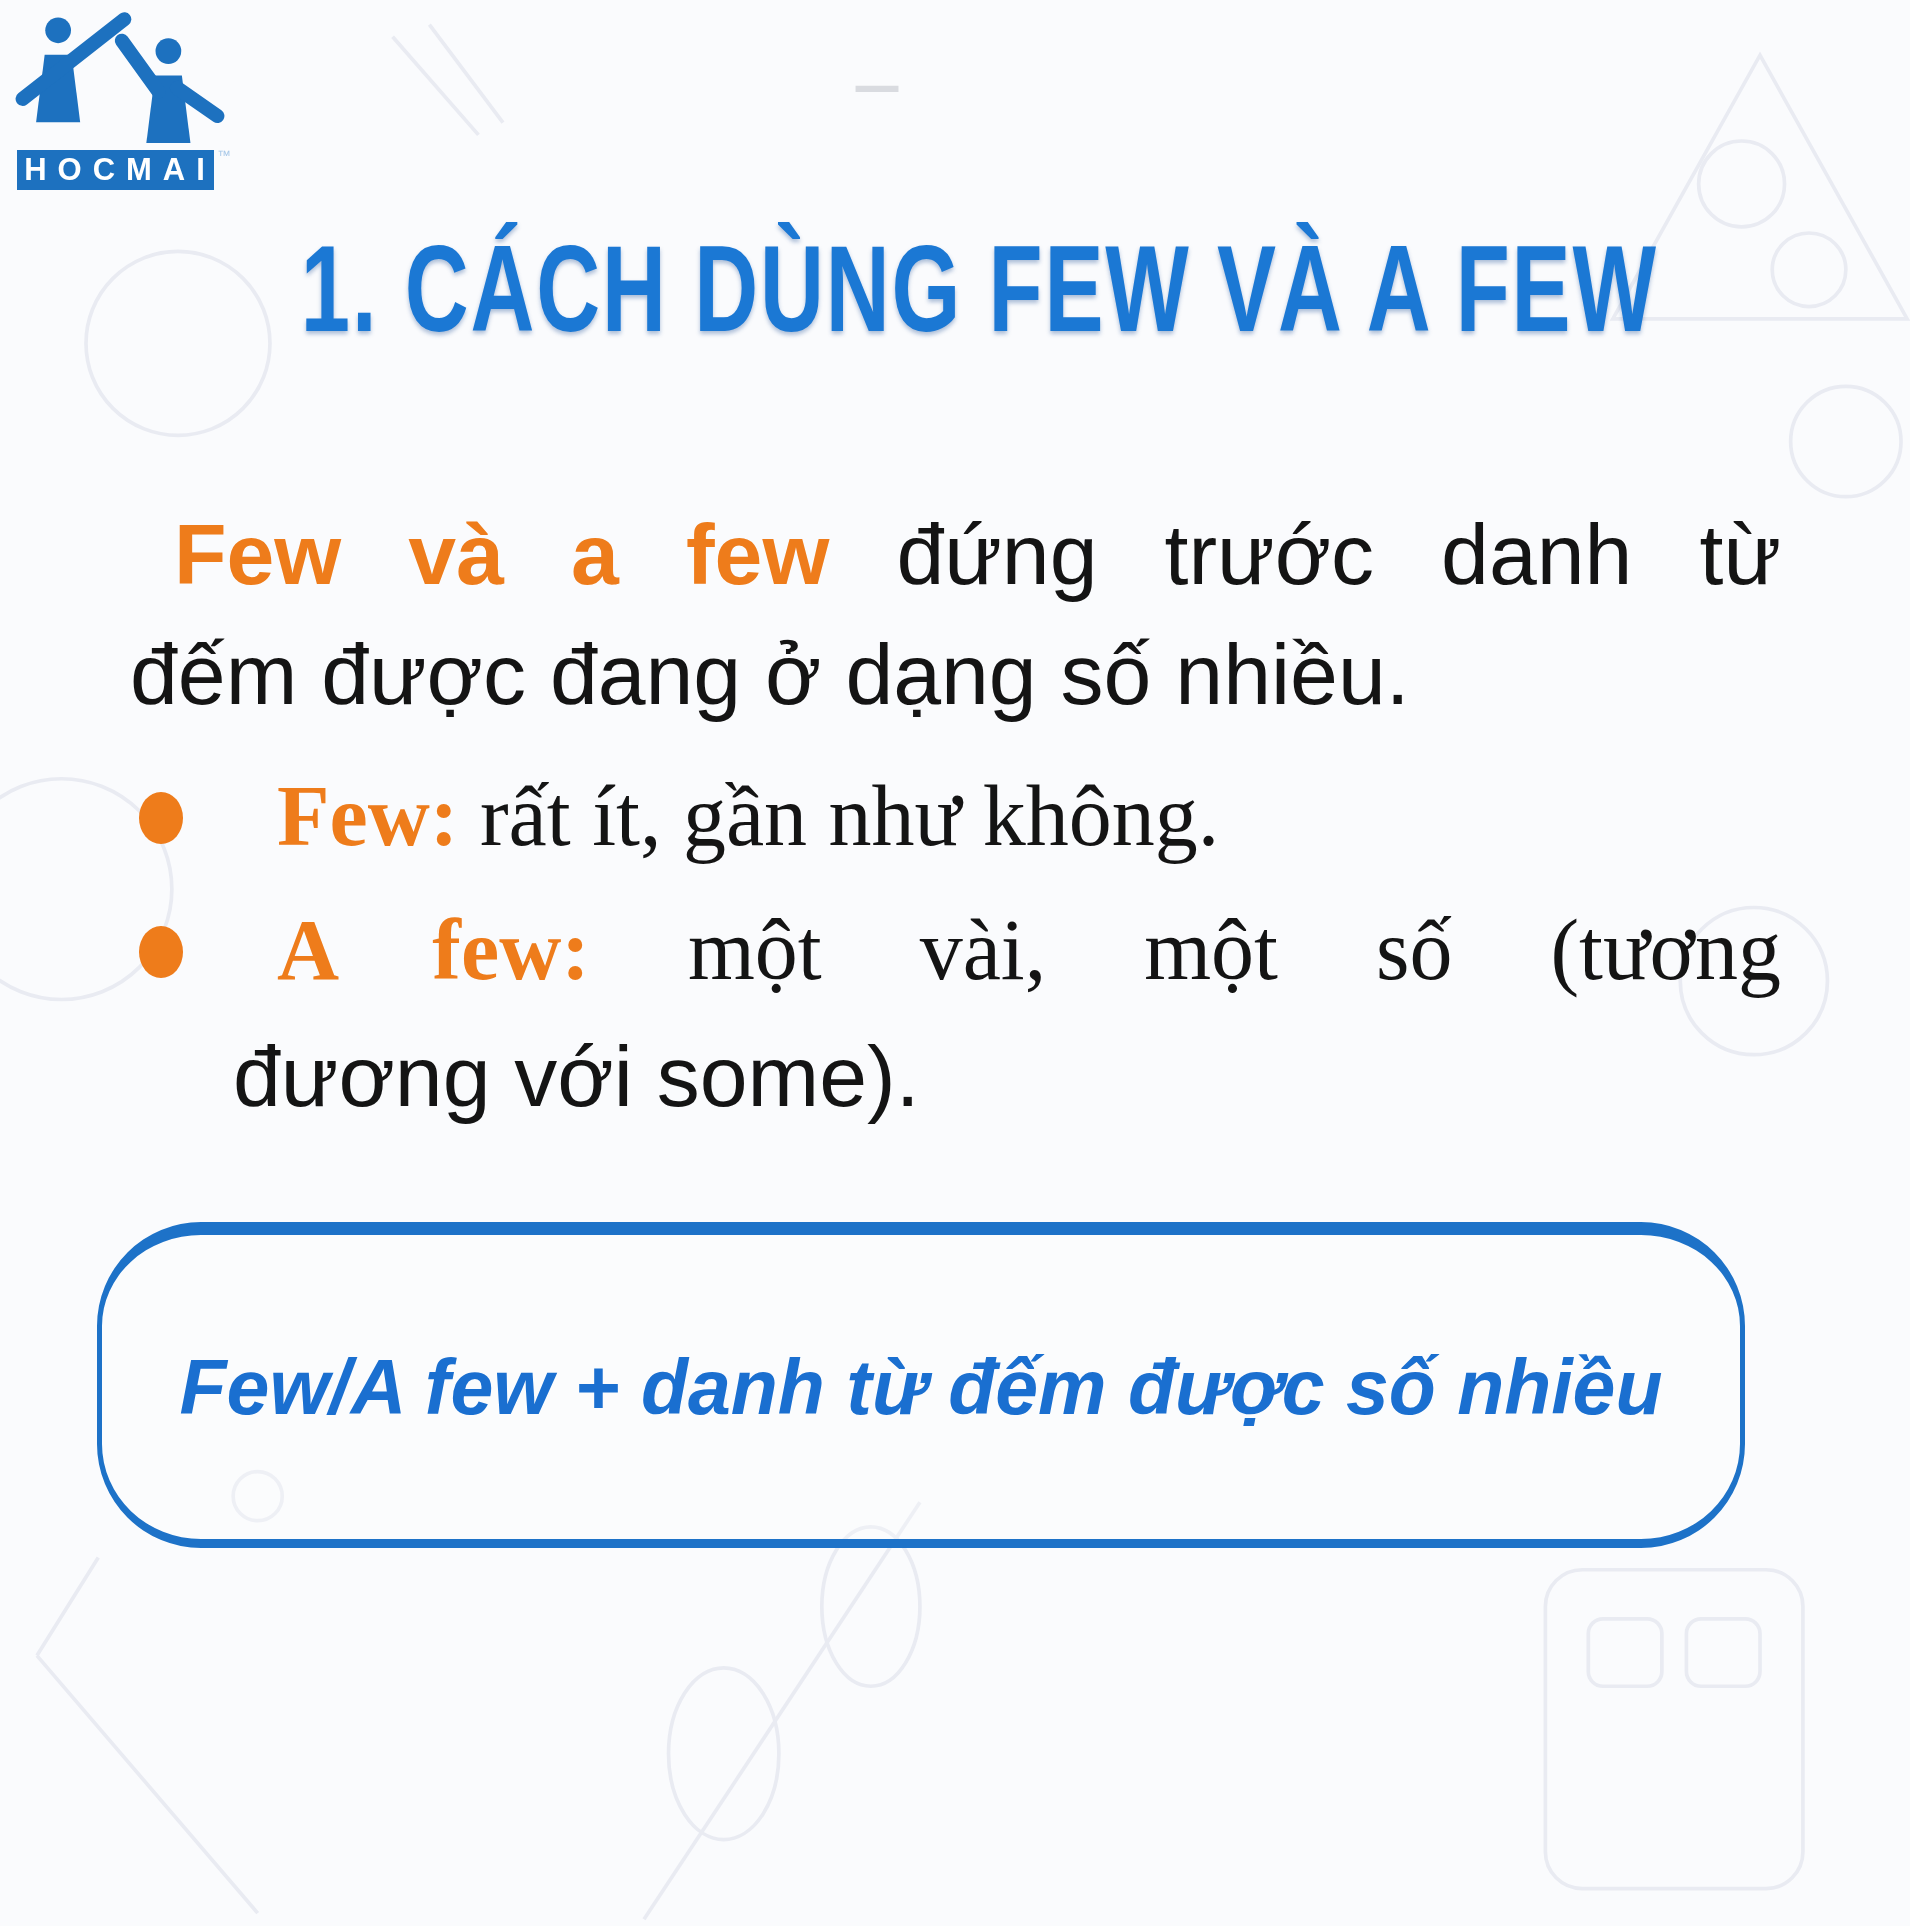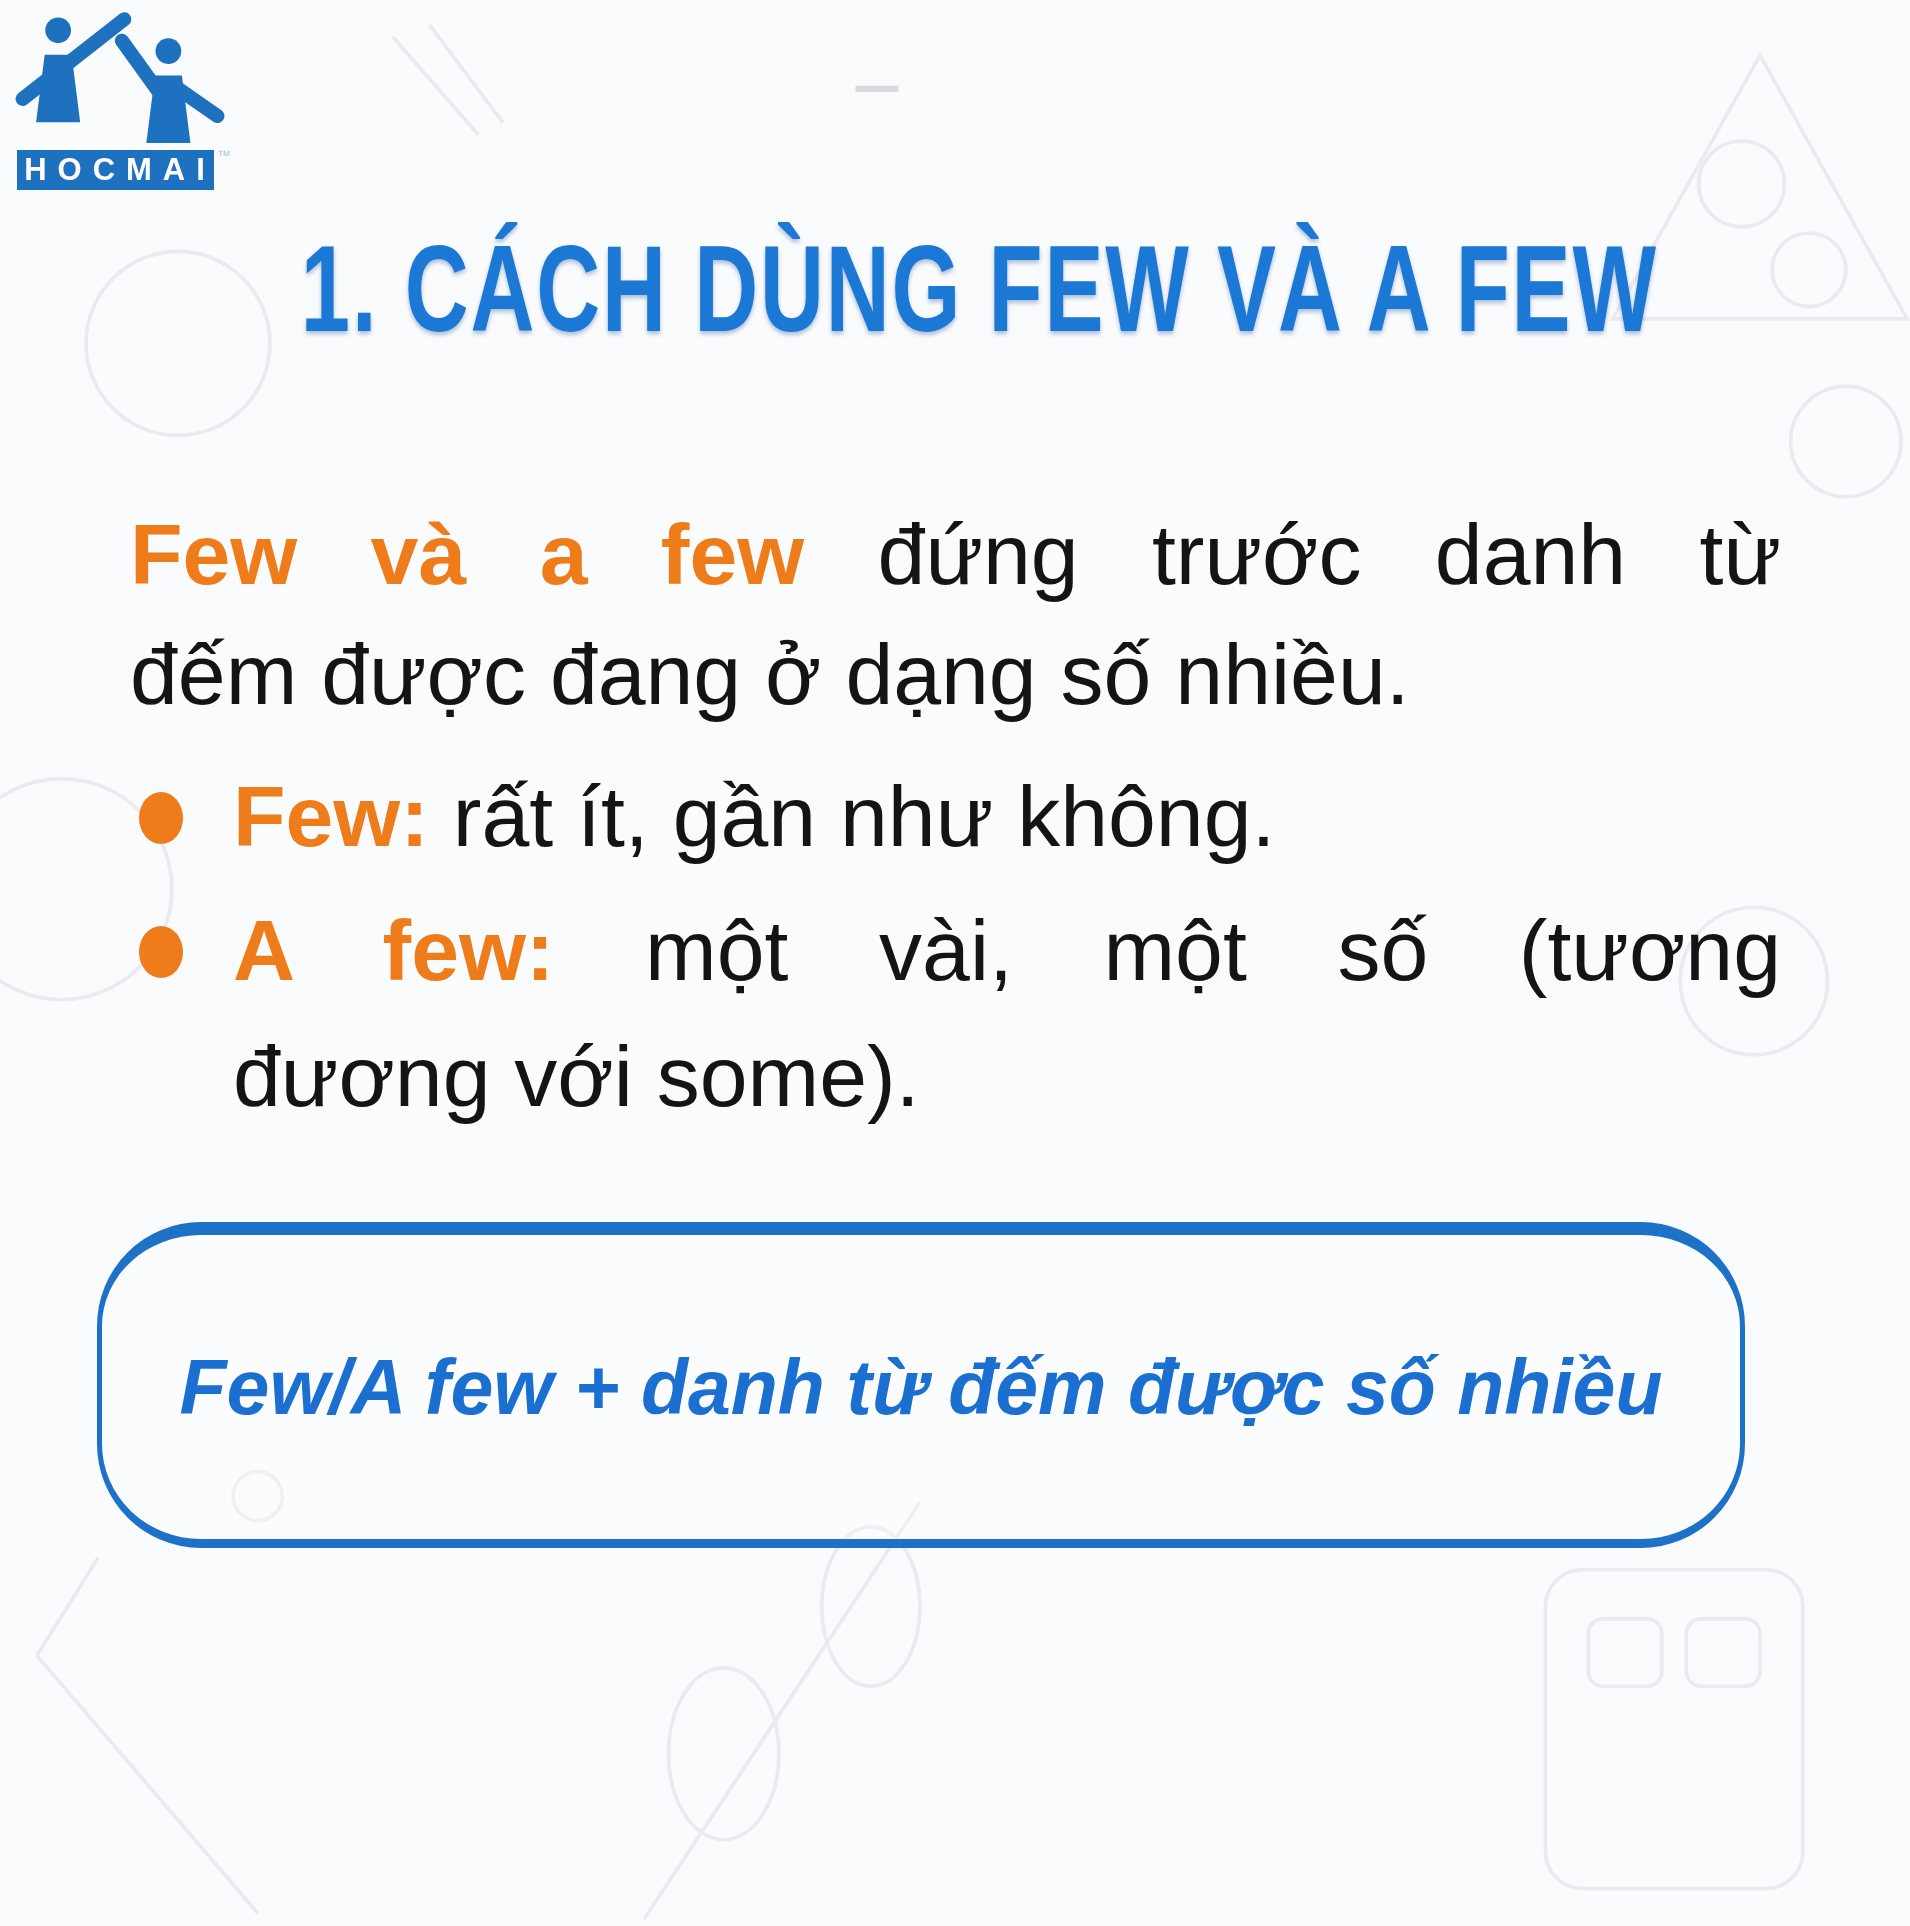--- a/index.html
+++ b/index.html
@@ -37,22 +37,22 @@
     text-shadow:0 3.1px 4.9px rgba(25,75,145,.35);
   }
 
   
   .content{
     position:absolute;left:130px;top:494px;width:1651px;
     font-size:86px;color:#141414;
   }
   .line{position:relative;line-height:120px;min-height:120px;}
   .stretch{text-align:justify;text-align-last:justify;}
-  .orange{color:#ee7c1b;font-weight:bold;}
-  .bullet{padding-left:103px;}
+  .orange{color:#ee7c1b;font-weight:bold;margin-left:44px;}
+  .bullet{padding-left:103px;font-family:Liberation Serif, serif;}
   .indent{padding-left:103px;}
   .dot{
     position:absolute;left:8.6px;top:36px;width:44px;height:52px;
     background:#ee7c1b;border-radius:50%;
   }
   .gap-lg{margin-top:22px;}
   .gap-md{margin-top:13.5px;}
   .gap-sm{margin-top:6.1px;}
 
   

